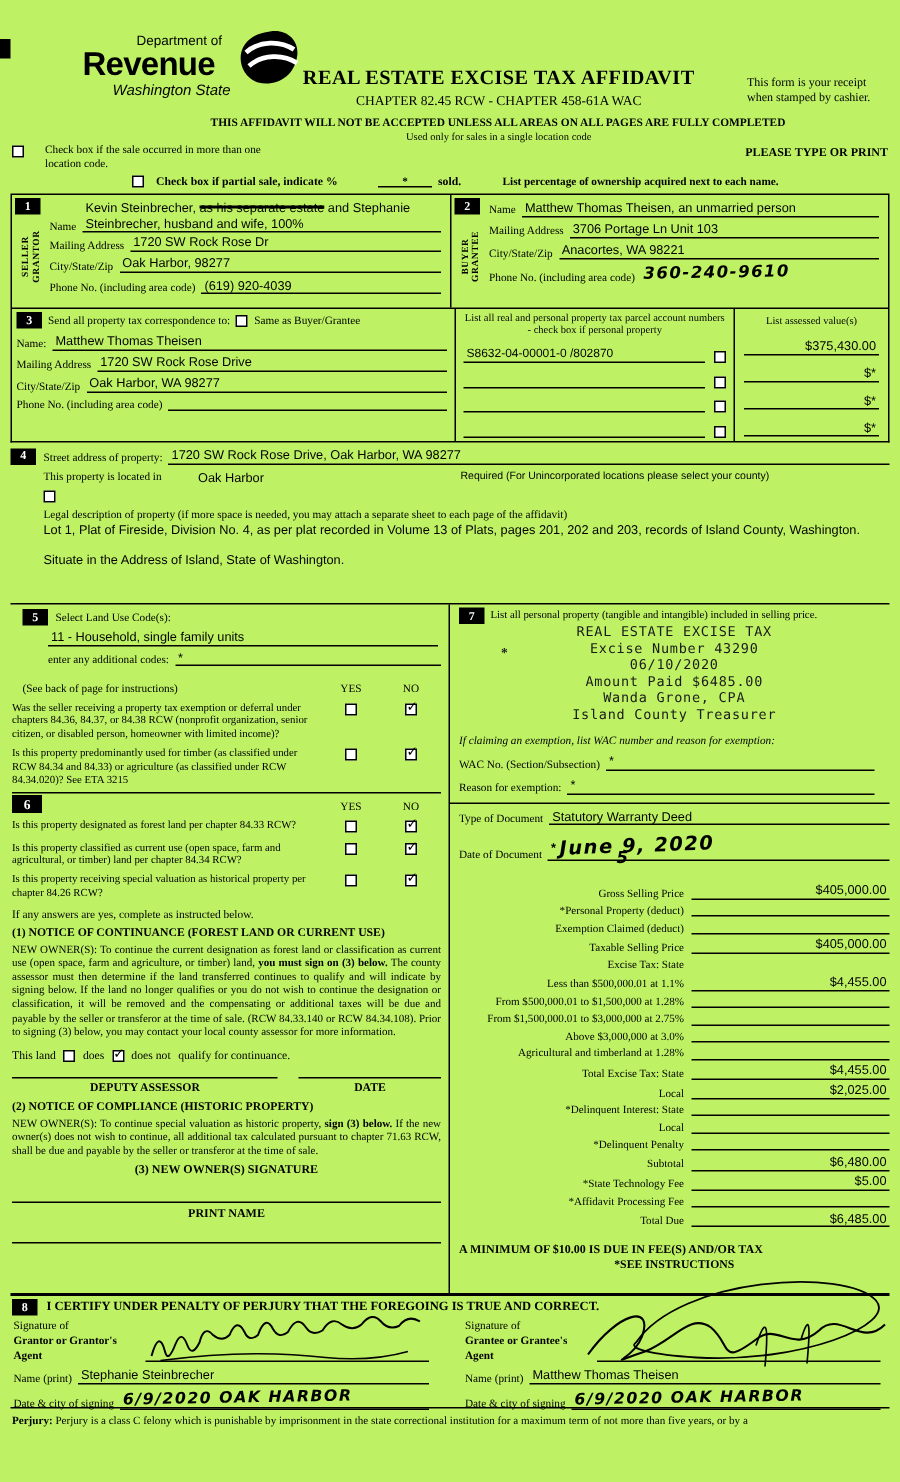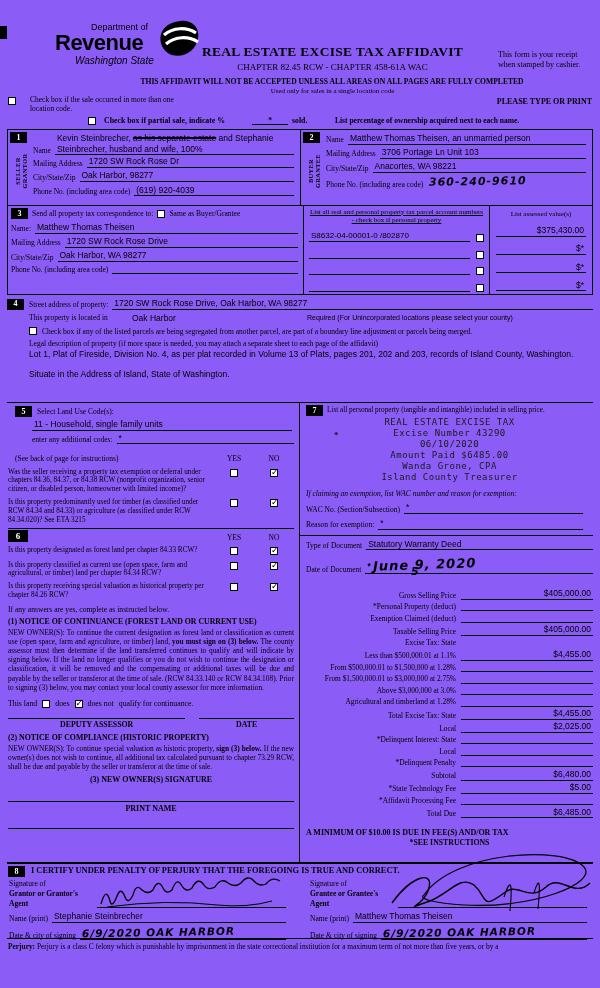--- a/index.html
+++ b/index.html
@@ -1,17 +1,17 @@
 <!DOCTYPE html>
 <html><head>
 <meta charset="utf-8">
 <style>
   html,body{margin:0;padding:0;background:#e8e8e8;}
   *,*::before,*::after{box-sizing:border-box;}
-  .page{position:relative;width:600px;height:988px;margin:0 auto;background:#8b5cf6;color:#000;
+  .page{position:relative;width:600px;height:988px;margin:0 auto;background:#bef264;color:#000;
         font-family:"Liberation Serif",serif;font-size:7.5px;line-height:1.25;overflow:hidden;}
   .b{font-weight:bold;}
   .hw{font-family:"DejaVu Sans",sans-serif;font-style:italic;font-weight:bold;}
   
   .scan-mark{position:absolute;left:0;top:26px;width:7px;height:13px;background:#000;}
   .header{position:relative;height:94px;}
   .logo{position:absolute;left:55px;top:22px;width:160px;}
   .logo-dept{font-family:"Liberation Sans",sans-serif;font-size:9px;margin-left:36px;}
   .logo-name{font-family:"Liberation Sans",sans-serif;font-weight:bold;font-size:22px;letter-spacing:-0.5px;line-height:0.95;}
   .logo-swoosh{position:absolute;left:104px;top:-2px;}
@@ -54,21 +54,21 @@
   .nameline1{font-family:"Liberation Sans",sans-serif;font-size:8.5px;padding:0 2px;}
   .nameline2{font-family:"Liberation Sans",sans-serif;font-size:8.5px;padding:0 2px;border-bottom:1px solid #000;min-height:10px;}
   .strike{text-decoration:line-through;text-decoration-thickness:2px;}
   .hw-phone{font-size:11px;transform:rotate(-1deg);display:inline-block;letter-spacing:1px;}
   
   .sec3{display:flex;border:1.5px solid #000;border-top:none;height:89px;}
   .s3left{width:295px;padding:2px 5px 2px 3px;}
   .s3head{display:flex;align-items:center;gap:4px;margin-bottom:3px;}
   .s3head .txt{font-size:7.5px;}
   .s3mid{width:186px;border-left:1px solid #000;padding:2px 5px;display:flex;flex-direction:column;}
-  .s3mid .hdr{font-size:7px;text-align:center;line-height:1.2;text-decoration:underline;}
+  .s3mid .hdr{font-size:7px;text-align:center;line-height:1.2;}
   .prow{display:flex;align-items:flex-end;margin-top:6.5px;}
   .pnum{flex:1;border-bottom:1px solid #000;font-family:"Liberation Sans",sans-serif;font-size:8px;min-height:10px;padding:0 2px;}
   .prow .cb{margin-left:6px;margin-bottom:0;}
   .s3right{flex:1;border-left:1px solid #000;padding:2px 6px;display:flex;flex-direction:column;}
   .s3right .hdr{font-size:7px;text-align:center;margin-top:2px;}
   .arow{border-bottom:1px solid #000;text-align:right;font-family:"Liberation Sans",sans-serif;font-size:8.5px;min-height:10px;margin-top:6.5px;padding:0 2px;}
   
   .sec4{position:relative;height:107px;padding:3px 0 0 0;}
   .s4row{display:flex;align-items:flex-end;margin:0 0 3px 0;}
   .s4row .numbox{margin-right:5px;}
@@ -314,21 +314,20 @@
         <span class="flabel">Street address of property:</span>
         <span class="fval">1720 SW Rock Rose Drive, Oak Harbor, WA 98277</span>
       </div>
       <div class="locrow">
         <span class="l1">This property is located in</span>
         <span class="lv">Oak Harbor</span>
         <span class="req">Required (For Unincorporated locations please select your county)</span>
       </div>
       <div class="segrow">
         <span class="cb"></span>
-        <span>Check box if any of the listed parcels are being segregated from another parcel, are part of a boundary line adjustment or parcels being merged.</span>
       </div>
       <div class="legal-lbl">Legal description of property (if more space is needed, you may attach a separate sheet to each page of the affidavit)</div>
       <div class="legal-val">Lot 1, Plat of Fireside, Division No. 4, as per plat recorded in Volume 13 of Plats, pages 201, 202 and 203, records of Island County, Washington.</div>
       <div class="situate">Situate in the Address of Island, State of Washington.</div>
     </div>
 
     <div class="main2">
 
       <div class="lcol">
         <div class="sec5head">
@@ -396,21 +395,21 @@
             <span>does</span>
             <span class="cb" data-checked="true"></span>
             <span>does not</span>
             <span>qualify for continuance.</span>
           </div>
           <div class="assessor">
             <div class="c1">DEPUTY ASSESSOR</div>
             <div class="c2">DATE</div>
           </div>
           <div class="ntitle">(2) NOTICE OF COMPLIANCE (HISTORIC PROPERTY)</div>
-          <div class="npara"><span>NEW OWNER(S):  To continue special valuation as historic property,</span> <span class="b">sign (3) below.</span> <span>If the new owner(s) does not wish to continue, all additional tax calculated pursuant to chapter 73.29 RCW, shall be due and payable by the seller or transferor at the time of sale.</span></div>
+          <div class="npara"><span>NEW OWNER(S):  To continue special valuation as historic property,</span> <span class="b">sign (3) below.</span> <span>If the new owner(s) does not wish to continue, all additional tax calculated pursuant to chapter 71.63 RCW, shall be due and payable by the seller or transferor at the time of sale.</span></div>
           <div class="ownersig">(3) NEW OWNER(S) SIGNATURE</div>
           <div class="sigrule"></div>
           <div class="printname">PRINT NAME</div>
           <div class="sigrule" style="margin-top:14px;"></div>
         </div>
       </div>
 
       <div class="rcol">
         <div class="sec7head">
           <span class="numbox">7</span>

